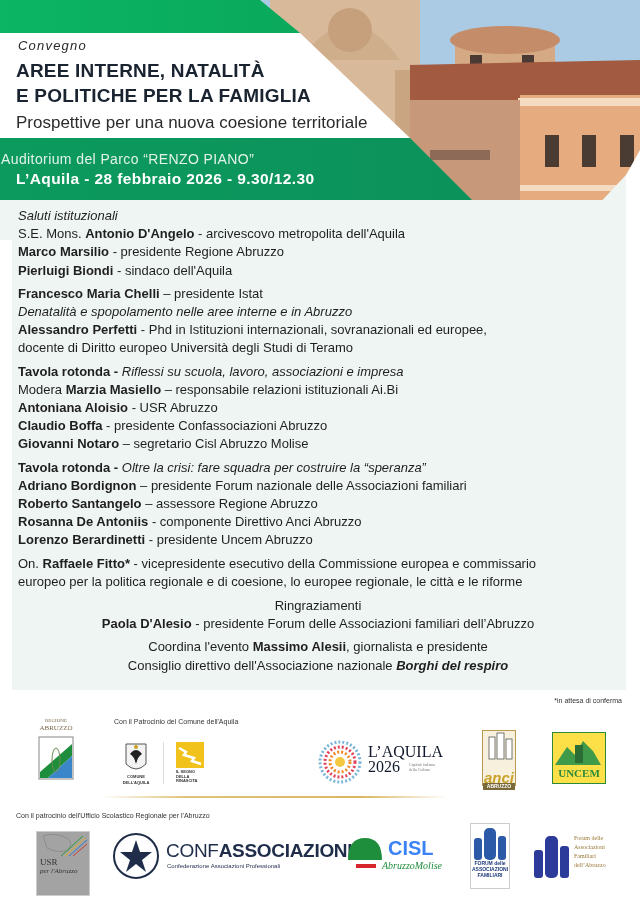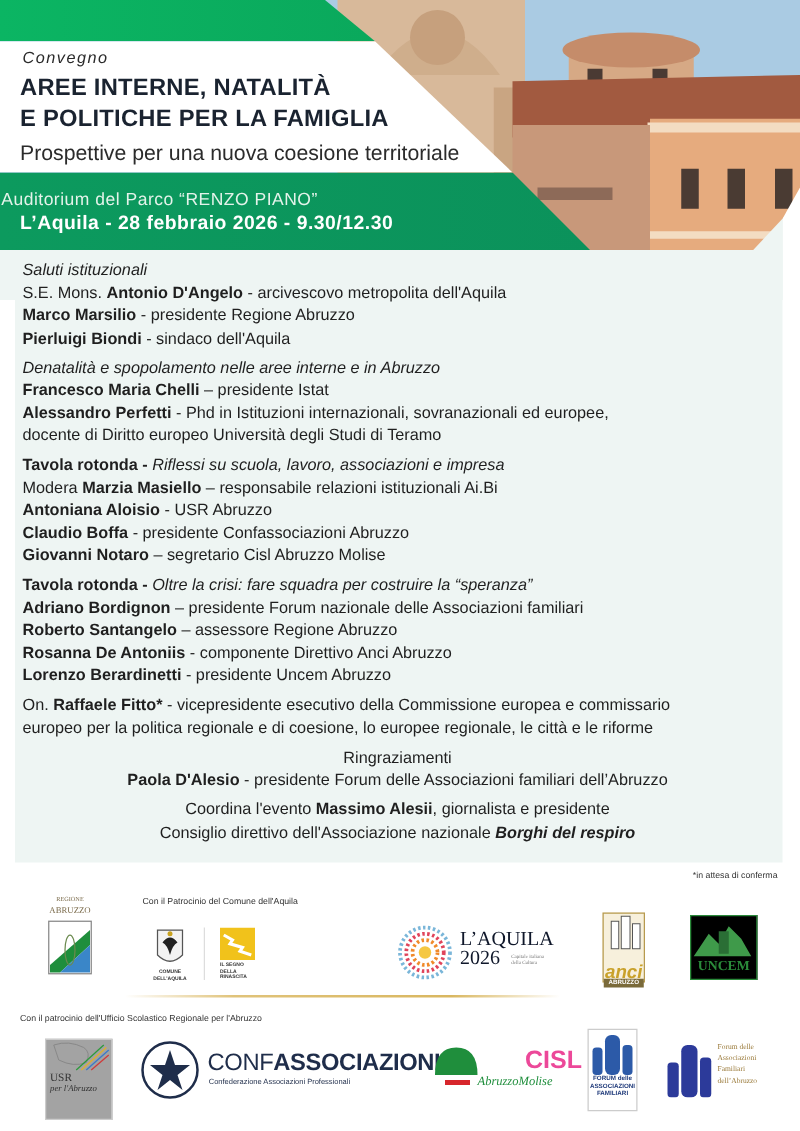--- a/index.html
+++ b/index.html
@@ -118,22 +118,22 @@
 
 <div class="prog">
   <div class="blk">
     <div><i>Saluti istituzionali</i></div>
     <div><span>S.E. Mons. </span><b>Antonio D'Angelo</b><span> - arcivescovo metropolita dell'Aquila</span></div>
     <div><b>Marco Marsilio</b><span> - presidente Regione Abruzzo</span></div>
     <div><b>Pierluigi Biondi</b><span> - sindaco dell'Aquila</span></div>
   </div>
 
   <div class="blk">
+    <div><b>Francesco Maria Chelli</b><span> – presidente Istat</span></div>
     <div><i>Denatalità e spopolamento nelle aree interne e in Abruzzo</i></div>
-    <div><b>Francesco Maria Chelli</b><span> – presidente Istat</span></div>
     <div><b>Alessandro Perfetti</b><span> - Phd in Istituzioni internazionali, sovranazionali ed europee,</span></div>
     <div><span>docente di Diritto europeo Università degli Studi di Teramo</span></div>
   </div>
 
   <div class="blk">
     <div><b>Tavola rotonda - </b><i>Riflessi su scuola, lavoro, associazioni e impresa</i></div>
     <div><span>Modera </span><b>Marzia Masiello</b><span> – responsabile relazioni istituzionali Ai.Bi</span></div>
     <div><b>Antoniana Aloisio</b><span> - USR Abruzzo</span></div>
     <div><b>Claudio Boffa</b><span> - presidente Confassociazioni Abruzzo</span></div>
     <div><b>Giovanni Notaro</b><span> – segretario Cisl Abruzzo Molise</span></div>
@@ -221,21 +221,21 @@
 <div class="logo" style="left:482px; top:730px; width:34px; height:56px; border:1px solid #b79a4e; background:#f7f0dc;">
   <svg width="32" height="30" viewBox="0 0 32 30" style="display:block;">
     <rect x="6" y="6" width="6" height="22" fill="#fff" stroke="#555" stroke-width="0.8"></rect>
     <rect x="14" y="2" width="7" height="26" fill="#fff" stroke="#555" stroke-width="0.8"></rect>
     <rect x="23" y="8" width="6" height="20" fill="#fff" stroke="#555" stroke-width="0.8"></rect>
   </svg>
   <div style="font-size:15px; font-weight:bold; font-style:italic; color:#c9a12a; text-align:center; line-height:11px;margin-top:11px;">anci</div>
   <div style="font-size:5px; font-weight:bold; color:#fff; background:#7a6a3a; text-align:center; line-height:7px;">ABRUZZO</div>
 </div>
 
-<div class="logo" style="left:552px; top:732px; width:54px; height:52px; border:1.5px solid #2a8a3a; background:#000000;">
+<div class="logo" style="left:552px; top:732px; width:54px; height:52px; border:1.5px solid #2a8a3a; background:#fde047;">
   <svg width="50" height="34" viewBox="0 0 50 34" style="display:block;">
     <polygon points="2,32 14,14 22,22 30,8 40,18 48,32" fill="#3f9a4a"></polygon>
     <rect x="22" y="12" width="8" height="18" fill="#2a6e35"></rect>
   </svg>
   <div style="font-family:'Liberation Serif',serif; font-size:11px; font-weight:bold; color:#2a8a3a; text-align:center; line-height:12px;">UNCEM</div>
 </div>
 
 <div class="patro2">Con il patrocinio dell'Ufficio Scolastico Regionale per l'Abruzzo</div>
 
 <div class="logo" style="left:36px; top:831px; width:54px; height:65px; border:1px solid #ccc; background:#a3a3a3;">
@@ -257,21 +257,21 @@
   </svg>
   <div style="position:absolute; left:54px; top:8px; font-size:19px; color:#1f2d4a; letter-spacing:-0.3px; white-space:nowrap;"><span>CONF</span><b>ASSOCIAZIONI</b></div>
   <div style="position:absolute; left:55px; top:31px; font-size:6px; color:#1f2d4a; white-space:nowrap;">Confederazione Associazioni Professionali</div>
 </div>
 
 <div class="logo" style="left:346px; top:836px; width:104px; height:44px;">
   <svg width="38" height="36" viewBox="0 0 38 36" style="position:absolute; left:0; top:0;">
     <path d="M2 24 Q2 2 19 2 Q36 2 36 24 Z" fill="#1f8e3c"></path>
     <rect x="10" y="28" width="20" height="4" fill="#d7262c"></rect>
   </svg>
-  <div style="position:absolute; left:42px; top:2px; font-size:20px; font-weight:bold; color:#ec4899; line-height:20px;margin-left:32px;">CISL</div>
+  <div style="position:absolute; left:42px; top:2px; font-size:20px; font-weight:bold; color:#3b82f6; line-height:20px;">CISL</div>
   <div style="position:absolute; left:36px; top:24px; font-size:10px; font-style:italic; color:#1f8e3c; font-family:'Liberation Serif',serif;">AbruzzoMolise</div>
 </div>
 
 <div class="logo" style="left:470px; top:823px; width:40px; height:66px; border:1px solid #ccc; background:#fff;">
   <svg width="38" height="36" viewBox="0 0 38 36" style="display:block;">
     <rect x="3" y="14" width="8" height="22" rx="3" fill="#2c5aa8"></rect>
     <rect x="13" y="4" width="12" height="32" rx="5" fill="#2c5aa8"></rect>
     <rect x="27" y="12" width="8" height="24" rx="3" fill="#2c5aa8"></rect>
   </svg>
   <div style="font-size:5px; font-weight:bold; color:#1f3a7a; text-align:center; line-height:6px;">

